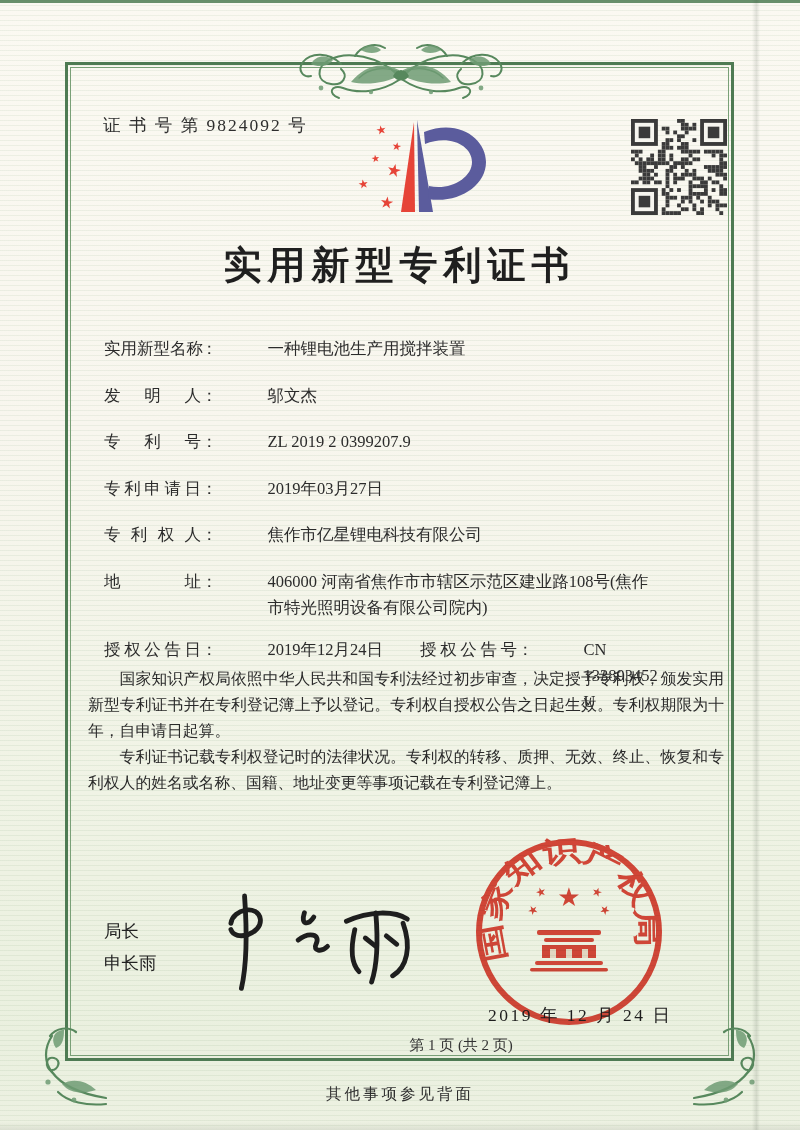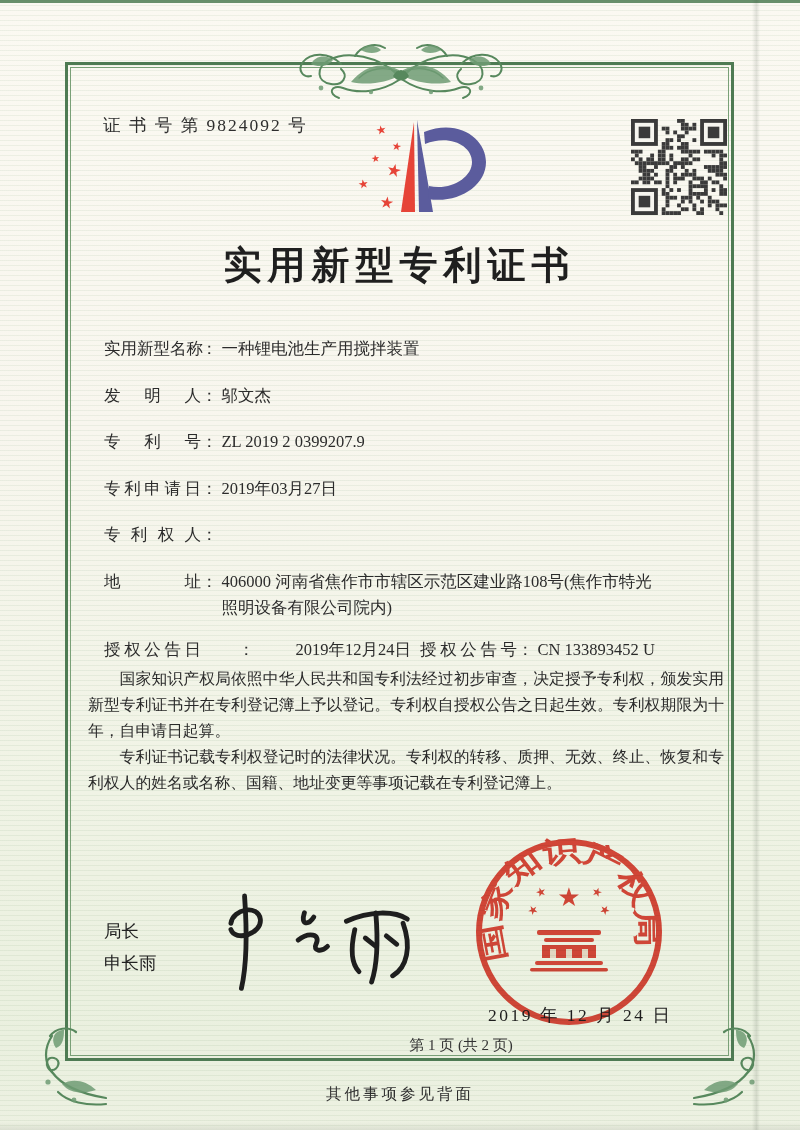--- a/index.html
+++ b/index.html
@@ -41,22 +41,22 @@
     font-size:38px;font-weight:700;letter-spacing:6px;color:#1f1f1f;
   }
   .fields{position:absolute;left:104px;top:336px;width:560px;font-size:16.5px;color:#2b2b2b;}
   .frow{display:flex;align-items:flex-start;margin-bottom:20.5px;line-height:26px;}
   .flabel{
     display:inline-block;width:97px;flex:0 0 97px;
     text-align:justify;text-align-last:justify;text-justify:inter-character;
     white-space:nowrap;
   }
   .fcolon{flex:0 0 auto;margin-right:4px;}
-  .fvalue{flex:1 1 auto;}
-  .frow.dual .pair1{display:flex;flex:0 0 316px;gap:37px;}
+  .fvalue{flex:1 1 auto;margin-left:46px;}
+  .frow.dual .pair1{display:flex;flex:0 0 316px;}
   .frow.dual .pair2{display:flex;flex:1 1 auto;}
   .frow.dual .flabel2{display:inline-block;width:97px;flex:0 0 97px;
     text-align:justify;text-align-last:justify;white-space:nowrap;}
   .body-text{
     position:absolute;left:88px;top:666px;width:636px;
     font-size:15.8px;line-height:26px;text-align:justify;color:#2a2a2a;
   }
   .body-text p{margin:0;text-indent:2em;}
   .sig-block{position:absolute;left:104px;top:916px;font-size:17.5px;line-height:32px;color:#222;font-family:Liberation Mono, monospace;}
   .signature{position:absolute;left:212px;top:884px;width:210px;height:108px;}
@@ -386,20 +386,21 @@
     <span class="fvalue">ZL 2019 2 0399207.9</span>
   </div>
   <div class="frow">
     <span class="flabel">专利申请日</span>
       <span class="fcolon">：</span>
     <span class="fvalue">2019年03月27日</span>
   </div>
   <div class="frow">
     <span class="flabel">专利权人</span>
       <span class="fcolon">：</span>
+    <span class="fvalue">焦作市亿星锂电科技有限公司</span>
   </div>
   <div class="frow" style="margin-bottom:16px;">
     <span class="flabel">地址</span>
       <span class="fcolon">：</span>
     <span class="fvalue" style="max-width:438px;">406000 河南省焦作市市辖区示范区建业路108号(焦作市特光照明设备有限公司院内)</span>
   </div>
   <div class="frow dual">
     <span class="pair1">
       <span class="flabel">授权公告日</span>
         <span class="fcolon">：</span>

